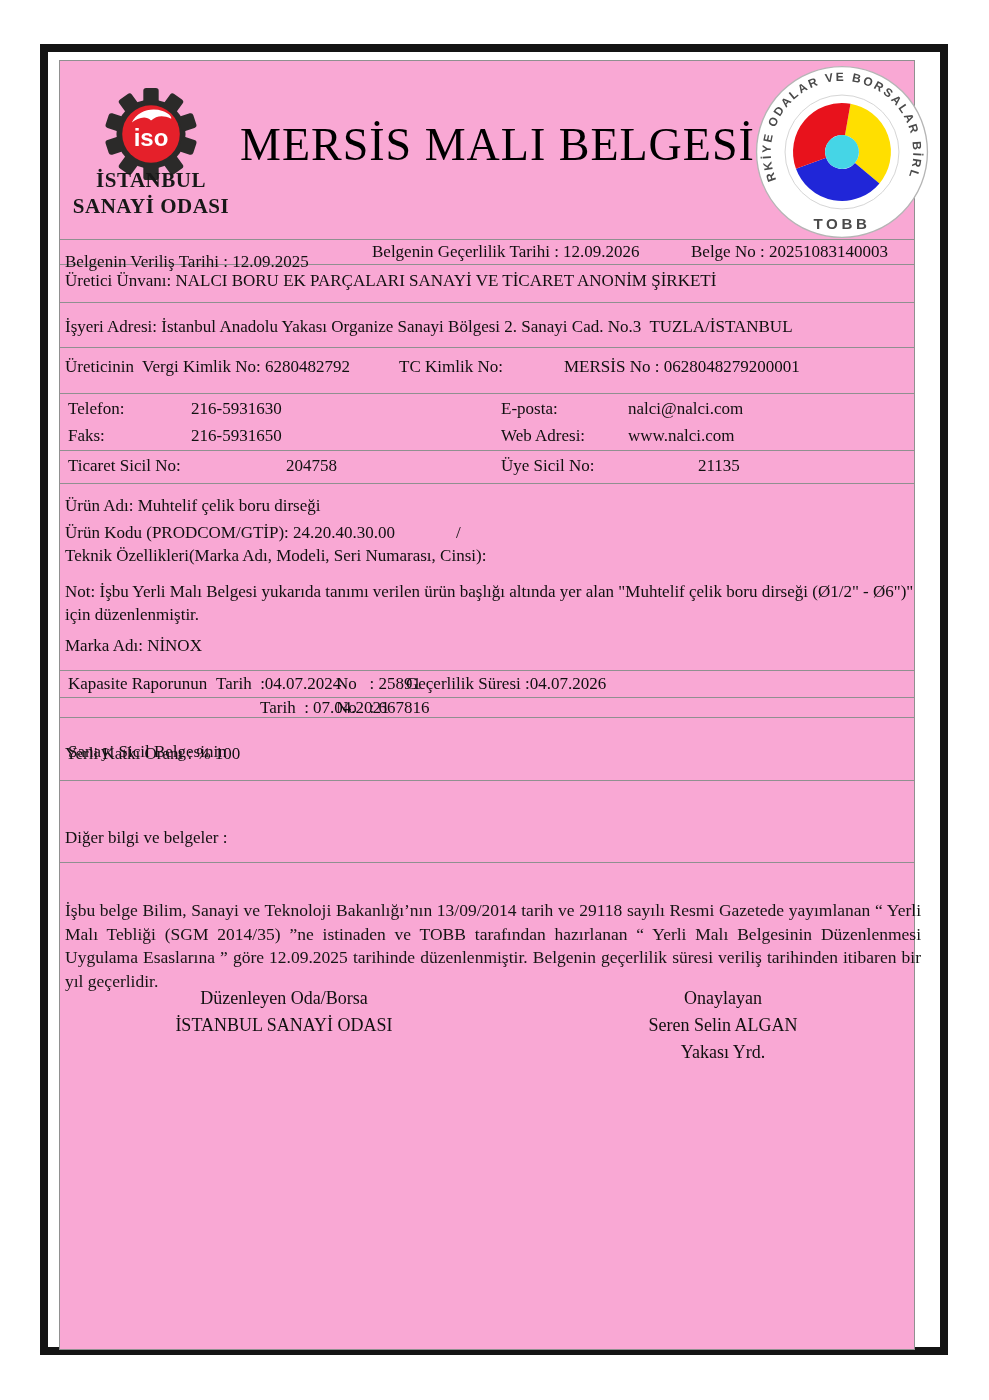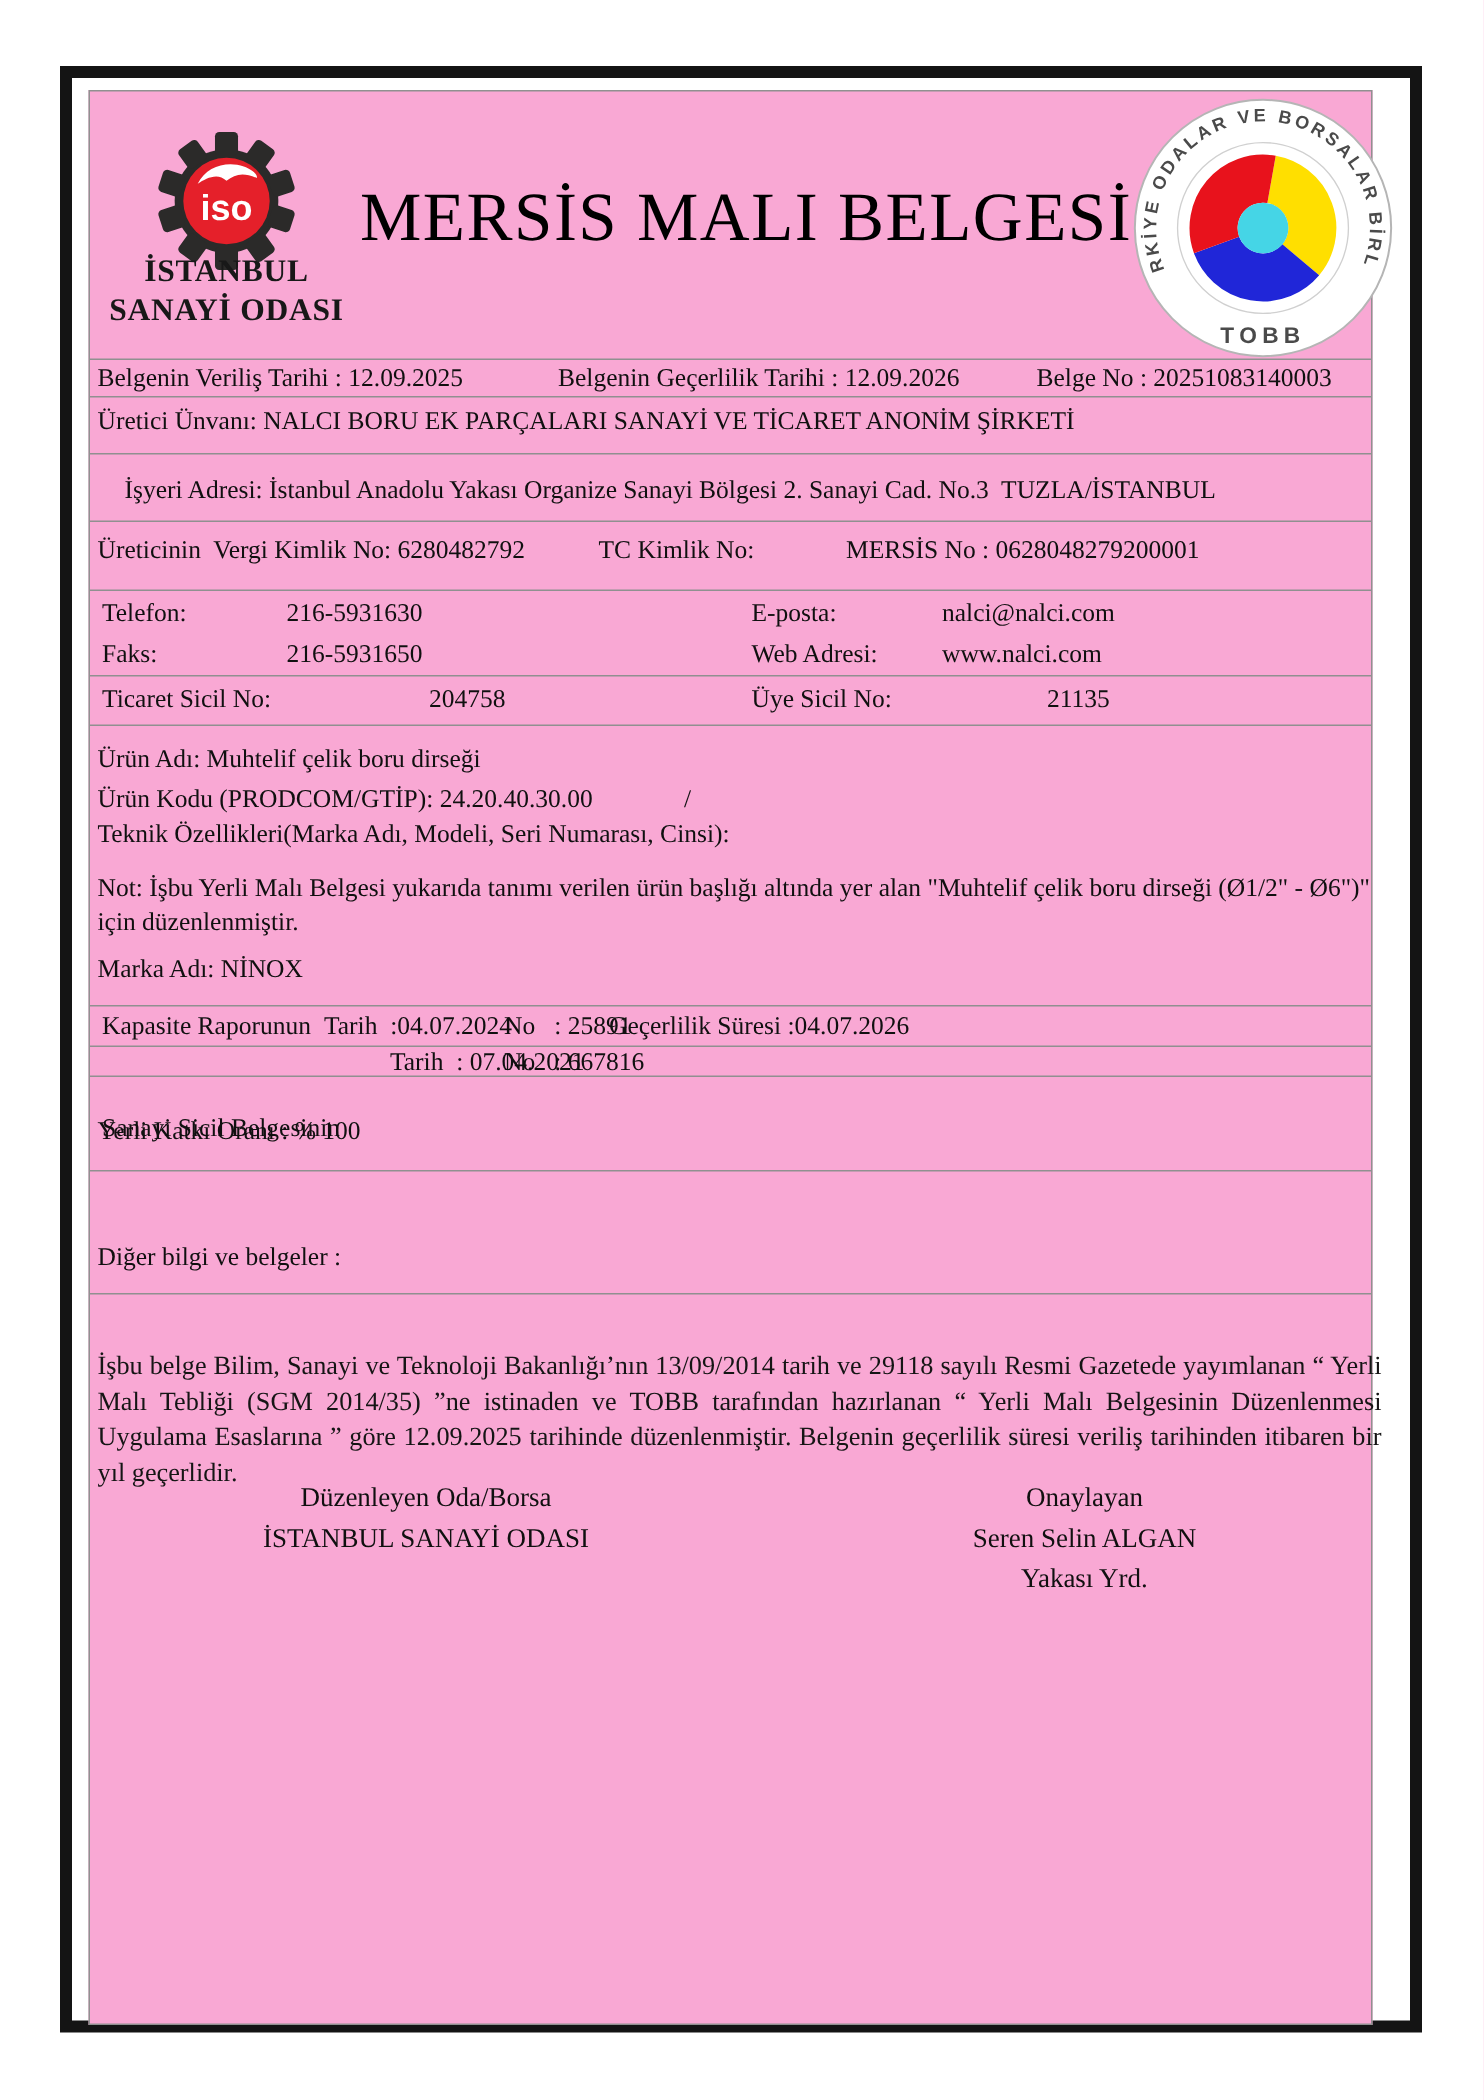--- a/index.html
+++ b/index.html
@@ -83,31 +83,31 @@
           <path d="M 106.4 63.6 A 37 37 0 0 1 128.3 123.8" stroke="#ffdf00" stroke-width="36"></path>
           <path d="M 128.3 123.8 A 37 37 0 0 1 65.2 112.7" stroke="#2026d8" stroke-width="36"></path>
           <path d="M 65.2 112.7 A 37 37 0 0 1 106.4 63.6" stroke="#e8121c" stroke-width="36"></path>
         </g>
         <circle cx="100" cy="100" r="19" fill="#45d5e6"></circle>
         <text x="100" y="186" text-anchor="middle" font-family="Liberation Sans, sans-serif" font-weight="bold" font-size="17" letter-spacing="4" fill="#4a4a4a">TOBB</text>
       </svg>
     </div>
 
     <div class="row" style="top:179px;height:25px;">
-      <span class="t" style="left:5px;top:2px;">Belgenin Veriliş Tarihi : 12.09.2025</span>
+      <span class="t" style="left:5px;top:12px;">Belgenin Veriliş Tarihi : 12.09.2025</span>
       <span class="t" style="left:312px;top:2px;">Belgenin Geçerlilik Tarihi : 12.09.2026</span>
       <span class="t" style="left:631px;top:2px;">Belge No : 20251083140003</span>
     </div>
 
     <div class="row" style="top:204px;height:38px;">
       <span class="t" style="left:5px;top:6px;">Üretici Ünvanı: NALCI BORU EK PARÇALARI SANAYİ VE TİCARET ANONİM ŞİRKETİ</span>
     </div>
 
     <div class="row" style="top:242px;height:45px;">
-      <span class="t" style="left:23px;top:14px;">İşyeri Adresi: İstanbul Anadolu Yakası Organize Sanayi Bölgesi 2. Sanayi Cad. No.3  TUZLA/İSTANBUL</span>
+      <span class="t" style="left:5px;top:14px;">İşyeri Adresi: İstanbul Anadolu Yakası Organize Sanayi Bölgesi 2. Sanayi Cad. No.3  TUZLA/İSTANBUL</span>
     </div>
 
     <div class="row" style="top:287px;height:46px;">
       <span class="t" style="left:5px;top:9px;">Üreticinin  Vergi Kimlik No: 6280482792</span>
       <span class="t" style="left:339px;top:9px;">TC Kimlik No:</span>
       <span class="t" style="left:504px;top:9px;">MERSİS No : 0628048279200001</span>
     </div>
 
     <div class="row" style="top:333px;height:57px;">
       <span class="t" style="left:8px;top:5px;">Telefon:</span>

